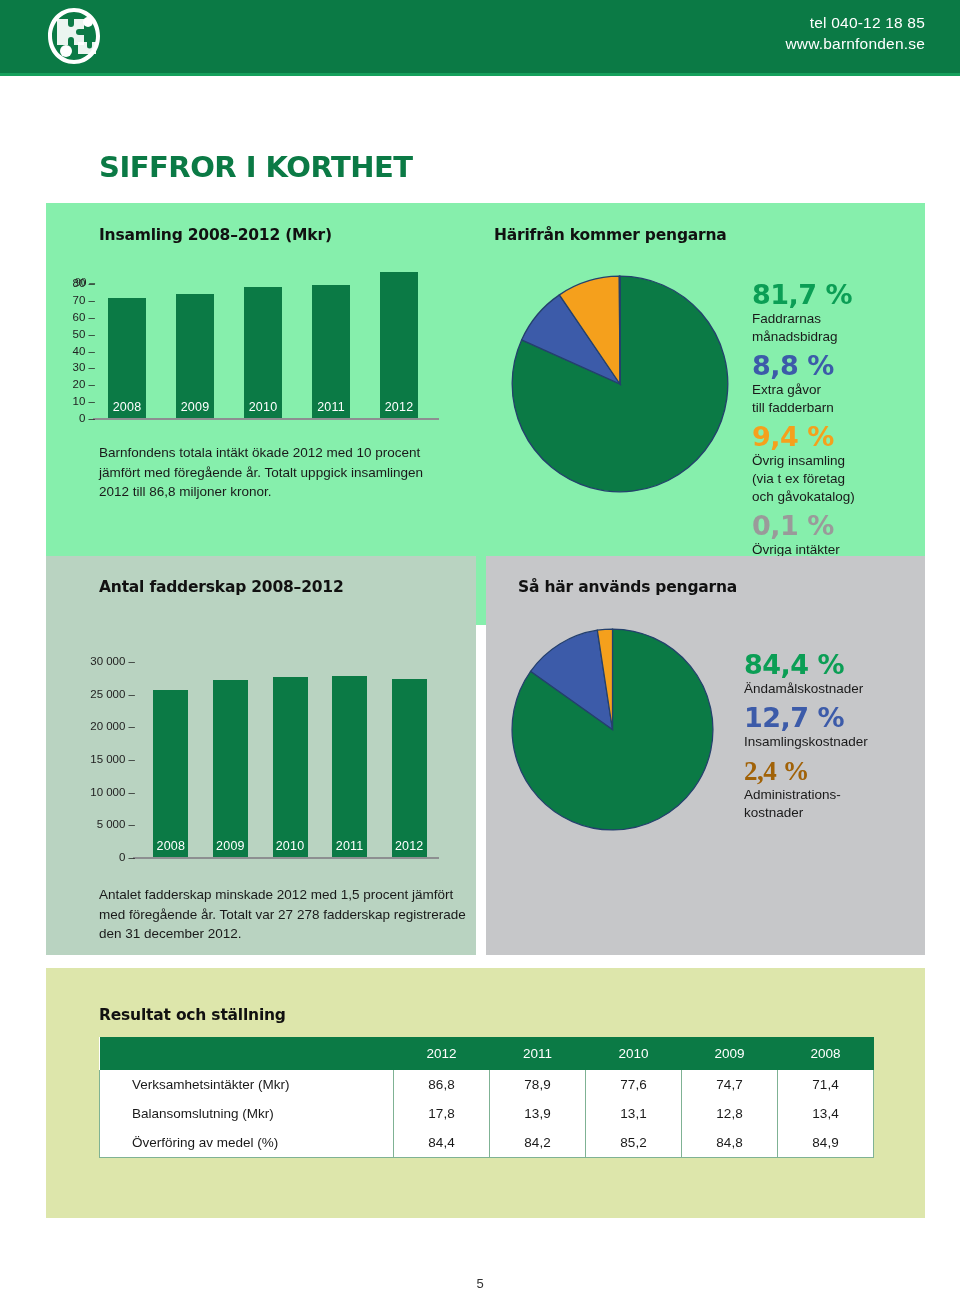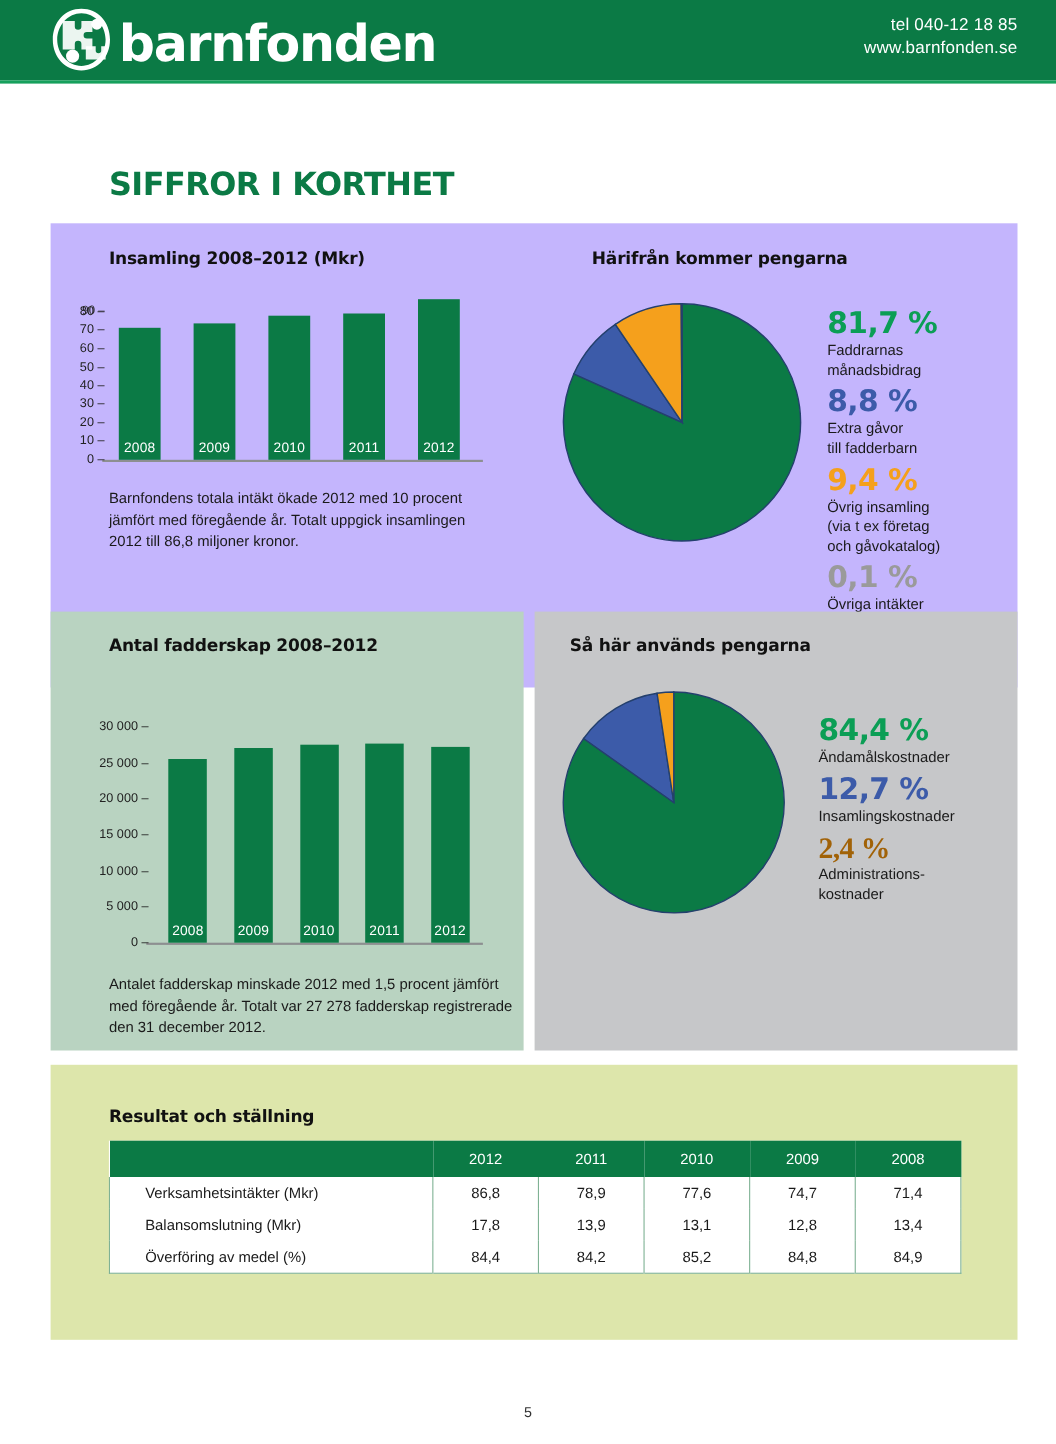--- a/index.html
+++ b/index.html
@@ -33,21 +33,21 @@
 
   
   #page-title {
     position: absolute; left: 99px; top: 150px;
     color: #0b7a45; font-size: 29px; font-weight: 700; letter-spacing: -0.5px;
     font-family: "DejaVu Sans", sans-serif;
   }
 
   
   .panel { position: absolute; }
-  #panel-collection { left: 46px;  top: 203px; width: 879px; height: 422px; background: #c4b5fd; }
+  #panel-collection { left: 46px;  top: 203px; width: 879px; height: 422px; background: #86efac; }
   #panel-sponsors   { left: 46px;  top: 556px; width: 430px; height: 399px; background: #b9d3c1; }
   #panel-usage      { left: 486px; top: 556px; width: 439px; height: 399px; background: #c6c7c9; }
   #panel-result     { left: 46px;  top: 968px; width: 879px; height: 250px; background: #dde6ab; }
 
   .panel-title {
     position: absolute; color: #111111; font-size: 15.5px; font-weight: 700;
     letter-spacing: -0.2px; font-family: "DejaVu Sans", sans-serif;
   }
 
   
@@ -125,33 +125,32 @@
         <g fill="#ffffff">
           <path d="M29 2 C14 2 3 14 3 30 C3 46 14 58 29 58 C44 58 55 46 55 30 C55 14 44 2 29 2 Z
                    M29 6 C41 6 51 17 51 30 C51 43 41 54 29 54 C17 54 7 43 7 30 C7 17 17 6 29 6 Z"></path>
           <path d="M12 13 h11 v5 a3 3 0 0 0 3 3 a3 3 0 0 0 3 -3 v-5 h10 v10 h-5 a3 3 0 0 0 -3 3 a3 3 0 0 0 3 3 h5 v10 h-10 v-5 a3 3 0 0 0 -3 -3 a3 3 0 0 0 -3 3 v5 h-11 z" opacity="0.92"></path>
           <path d="M33 36 h9 v4 a2.5 2.5 0 0 0 2.5 2.5 a2.5 2.5 0 0 0 2.5 -2.5 v-4 h4 v12 h-18 z" opacity="0.92"></path>
           <circle cx="21" cy="45" r="6"></circle>
           <circle cx="43" cy="16" r="5"></circle>
         </g>
       </svg>
     </div>
-    <div id="logo-word">barnfonden</div>
     <div id="header-contact">
       <div>tel 040-12 18 85</div>
       <div>www.barnfonden.se</div>
     </div>
   </div>
   <div id="header-rule"></div>
 
   <div id="page-title">SIFFROR I KORTHET</div>
 
   <div class="panel" id="panel-collection">
     <div class="panel-title" style="left:53px; top:23px;">Insamling 2008–2012  (Mkr)</div>
-    <div class="panel-title" style="left:492px; top:23px;">Härifrån kommer pengarna</div>
+    <div class="panel-title" style="left:448px; top:23px;">Härifrån kommer pengarna</div>
   </div>
 
   <div id="chart1">
     <div class="axis-line"></div>
     <div id="c1-yticks">
         <div class="ytick" style="top: 24px; font-family: Liberation Serif, serif;">90  –</div>
         <div class="ytick" style="top: 25.2632px;">80  –</div>
         <div class="ytick" style="top: 42.1053px;">70  –</div>
         <div class="ytick" style="top: 58.9474px;">60  –</div>
         <div class="ytick" style="top: 75.7895px; text-align: right;">50  –</div>

